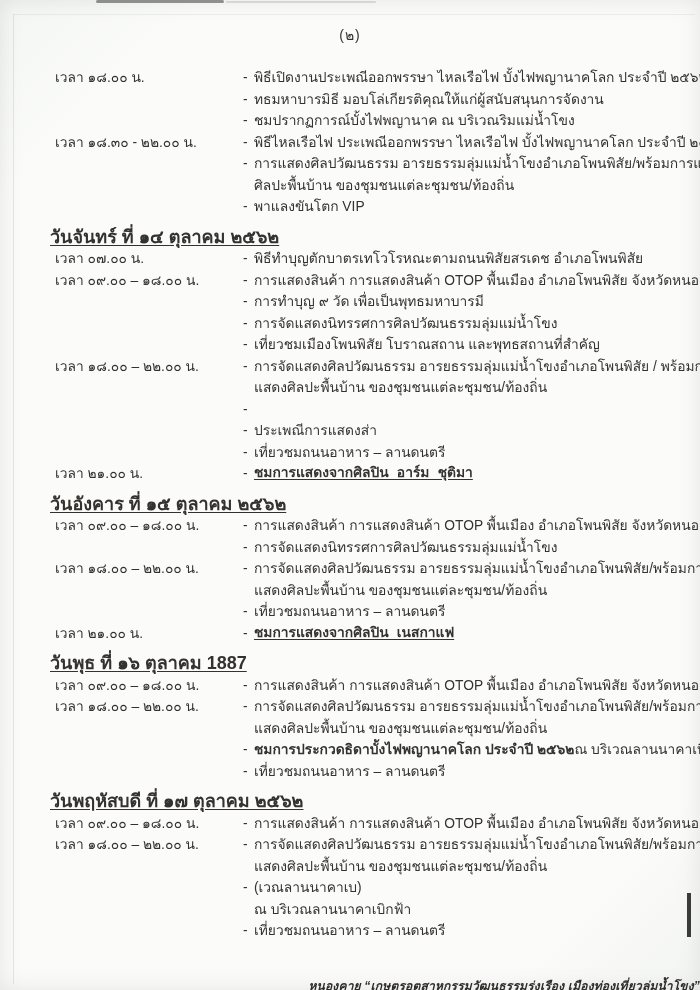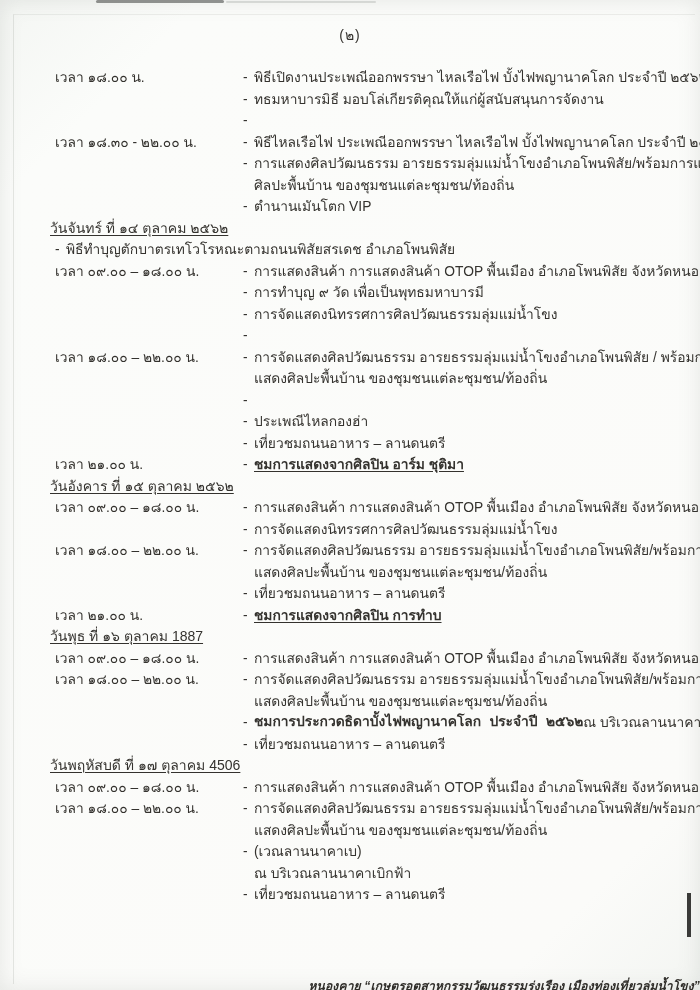--- a/index.html
+++ b/index.html
@@ -20,24 +20,24 @@
   .streak-top2{position:absolute;top:1px;left:226px;width:150px;height:2px;background:rgba(90,92,90,.18);border-radius:2px;}
   .mark-right{position:absolute;top:893px;left:687px;width:4px;height:44px;background:#3a3a38;}
   .page-number{position:absolute;top:24px;left:0;right:0;text-align:center;font-size:14px;letter-spacing:1px;}
   .schedule{position:absolute;top:67px;left:55px;width:632px;}
   .row{display:flex;align-items:flex-start;}
   .time{width:188px;flex:none;font-size:13.8px;line-height:21.5px;white-space:nowrap;}
   .items{flex:1;min-width:0;}
   .line{display:flex;font-size:13.8px;line-height:21.5px;height:21.5px;white-space:nowrap;overflow:visible;}
   .dash{width:11px;flex:none;}
   .line.cont{padding-left:11px;}
-  .day{font-weight:normal;text-decoration:underline;text-underline-offset:2px;
-       font-size:14px;line-height:21.5px;height:21.5px;margin-left:-5px;margin-top:0;white-space:nowrap;}
-  .seg.b{font-weight:bold;font-family:Liberation Mono, monospace;}
-  .seg.u{font-weight:bold;text-decoration:underline;text-underline-offset:2px;}
+  .day{font-weight:bold;text-decoration:underline;text-underline-offset:2px;
+       font-size:18px;line-height:21.5px;height:21.5px;margin-left:-5px;margin-top:9px;white-space:nowrap;}
+  .seg.b{font-weight:bold;}
+  .seg.u{font-weight:bold;text-decoration:underline;text-underline-offset:2px;font-family:Liberation Mono, monospace;}
   .footer{position:absolute;top:976px;left:0;right:0;text-align:right;
           font-weight:bold;font-style:italic;font-size:12px;color:#2f2d29;letter-spacing:.2px;}
 </style>
 </head>
 <body>
 
 <div class="page">
   <div class="streak-top"></div>
   <div class="streak-top2"></div>
   <div class="page-number">(๒)</div>
@@ -48,45 +48,47 @@
           <div class="line">
             <span class="dash">-</span>
             <span class="seg">พิธีเปิดงานประเพณีออกพรรษา ไหลเรือไฟ บั้งไฟพญานาคโลก ประจำปี ๒๕๖๒</span>
           </div>
           <div class="line">
             <span class="dash">-</span>
             <span class="seg">ทธมหาบารมิธี มอบโล่เกียรติคุณให้แก่ผู้สนับสนุนการจัดงาน</span>
           </div>
           <div class="line">
             <span class="dash">-</span>
+            <span class="seg">ชมปรากฏการณ์บั้งไฟพญานาค ณ บริเวณริมแม่น้ำโขง</span>
           </div>
         </div>
       </div>
       <div class="row">
         <div class="time">เวลา ๑๘.๓๐ - ๒๒.๐๐ น.</div>
         <div class="items">
           <div class="line">
             <span class="dash">-</span>
             <span class="seg">พิธีไหลเรือไฟ ประเพณีออกพรรษา ไหลเรือไฟ บั้งไฟพญานาคโลก  ประจำปี ๒๕๖๒</span>
           </div>
           <div class="line">
             <span class="dash">-</span>
             <span class="seg">การแสดงศิลปวัฒนธรรม อารยธรรมลุ่มแม่น้ำโขงอำเภอโพนพิสัย/พร้อมการแสดง</span>
           </div>
           <div class="line cont">
             <span class="seg">ศิลปะพื้นบ้าน ของชุมชนแต่ละชุมชน/ท้องถิ่น</span>
           </div>
           <div class="line">
             <span class="dash">-</span>
-            <span class="seg">ตำนานเมันโตก VIP</span>
+            <span class="seg">พาแลงขันโตก VIP</span>
           </div>
         </div>
       </div>
       <div class="day">วันจันทร์ ที่ ๑๔ ตุลาคม ๒๕๖๒</div>
       <div class="row">
+        <div class="time">เวลา ๐๗.๐๐ น.</div>
         <div class="items">
           <div class="line">
             <span class="dash">-</span>
             <span class="seg">พิธีทำบุญตักบาตรเทโวโรหณะตามถนนพิสัยสรเดช อำเภอโพนพิสัย</span>
           </div>
         </div>
       </div>
       <div class="row">
         <div class="time">เวลา ๐๙.๐๐ – ๑๘.๐๐ น.</div>
         <div class="items">
@@ -97,39 +99,40 @@
           <div class="line">
             <span class="dash">-</span>
             <span class="seg">การทำบุญ ๙ วัด เพื่อเป็นพุทธมหาบารมี</span>
           </div>
           <div class="line">
             <span class="dash">-</span>
             <span class="seg">การจัดแสดงนิทรรศการศิลปวัฒนธรรมลุ่มแม่น้ำโขง</span>
           </div>
           <div class="line">
             <span class="dash">-</span>
+            <span class="seg">เที่ยวชมเมืองโพนพิสัย  โบราณสถาน และพุทธสถานที่สำคัญ</span>
           </div>
         </div>
       </div>
       <div class="row">
         <div class="time">เวลา ๑๘.๐๐ – ๒๒.๐๐ น.</div>
         <div class="items">
           <div class="line">
             <span class="dash">-</span>
             <span class="seg">การจัดแสดงศิลปวัฒนธรรม อารยธรรมลุ่มแม่น้ำโขงอำเภอโพนพิสัย / พร้อมการจัด</span>
           </div>
           <div class="line cont">
             <span class="seg">แสดงศิลปะพื้นบ้าน ของชุมชนแต่ละชุมชน/ท้องถิ่น</span>
           </div>
           <div class="line">
             <span class="dash">-</span>
           </div>
           <div class="line">
             <span class="dash">-</span>
-            <span class="seg">ประเพณีไหลกองฮ่า</span>
+            <span class="seg">ประเพณีการแสดงส่า</span>
           </div>
           <div class="line">
             <span class="dash">-</span>
             <span class="seg">เที่ยวชมถนนอาหาร – ลานดนตรี</span>
           </div>
         </div>
       </div>
       <div class="row">
         <div class="time">เวลา ๒๑.๐๐ น.</div>
         <div class="items">
@@ -167,21 +170,21 @@
             <span class="dash">-</span>
             <span class="seg">เที่ยวชมถนนอาหาร – ลานดนตรี</span>
           </div>
         </div>
       </div>
       <div class="row">
         <div class="time">เวลา ๒๑.๐๐ น.</div>
         <div class="items">
           <div class="line">
             <span class="dash">-</span>
-            <span class="seg u">ชมการแสดงจากศิลปิน การทำบ</span>
+            <span class="seg u">ชมการแสดงจากศิลปิน เนสกาแฟ</span>
           </div>
         </div>
       </div>
       <div class="day">วันพุธ ที่ ๑๖ ตุลาคม 1887</div>
       <div class="row">
         <div class="time">เวลา ๐๙.๐๐ – ๑๘.๐๐ น.</div>
         <div class="items">
           <div class="line">
             <span class="dash">-</span>
             <span class="seg">การแสดงสินค้า การแสดงสินค้า OTOP พื้นเมือง อำเภอโพนพิสัย จังหวัดหนองคาย</span>
@@ -202,21 +205,21 @@
             <span class="dash">-</span>
             <span class="seg b">ชมการประกวดธิดาบั้งไฟพญานาคโลก ประจำปี ๒๕๖๒ </span>
             <span class="seg">ณ บริเวณลานนาคาเบิกฟ้า</span>
           </div>
           <div class="line">
             <span class="dash">-</span>
             <span class="seg">เที่ยวชมถนนอาหาร – ลานดนตรี</span>
           </div>
         </div>
       </div>
-      <div class="day">วันพฤหัสบดี ที่ ๑๗ ตุลาคม 4506</div>
+      <div class="day">วันพฤหัสบดี ที่ ๑๗ ตุลาคม ๒๕๖๒</div>
       <div class="row">
         <div class="time">เวลา ๐๙.๐๐ – ๑๘.๐๐ น.</div>
         <div class="items">
           <div class="line">
             <span class="dash">-</span>
             <span class="seg">การแสดงสินค้า การแสดงสินค้า OTOP พื้นเมือง อำเภอโพนพิสัย จังหวัดหนองคาย</span>
           </div>
         </div>
       </div>
       <div class="row">

